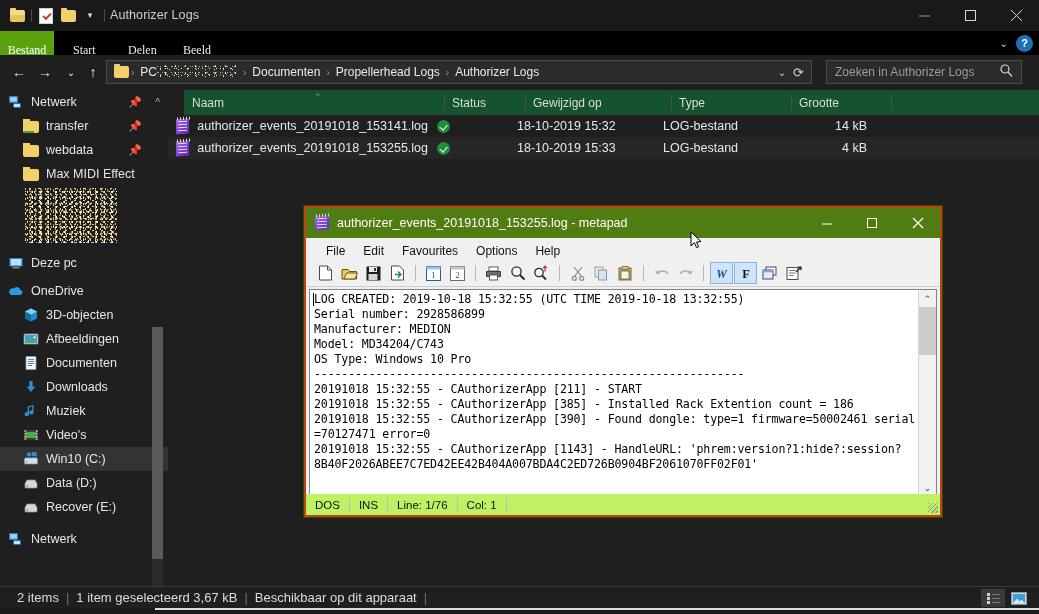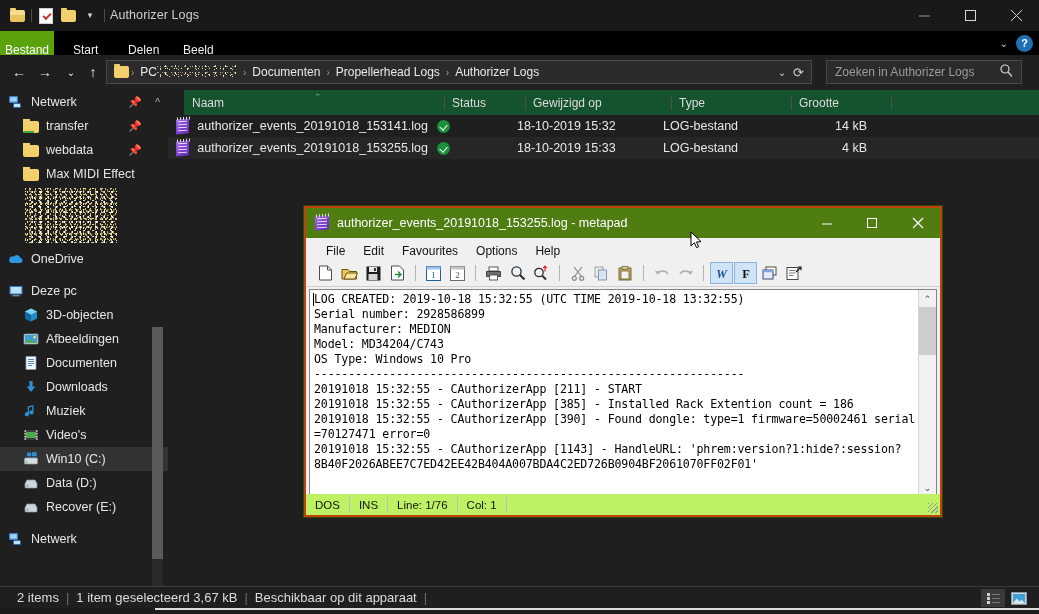--- a/index.html
+++ b/index.html
@@ -25,21 +25,21 @@
   .prop-ico{width:12px;height:14px;background:#fdfdfd;border:1px solid #cfcfcf;position:relative;}
   .prop-ico:after{content:"";position:absolute;left:3px;top:4px;width:6px;height:3px;border-left:2px solid #c33;border-bottom:2px solid #c33;transform:rotate(-45deg);}
   .qat-caret{font-size:9px;color:#d8d8d8;line-height:1;}
   .win-title{position:absolute;left:110px;top:8px;font-size:12.5px;color:#cfcfcf;letter-spacing:.1px;}
   .wincontrols{position:absolute;right:0;top:0;display:flex;height:31px;}
   .wc{width:46px;height:31px;display:flex;align-items:center;justify-content:center;color:#d5d5d5;font-size:11px;}
   .wc svg{display:block;}
 
   
   .ribbon{position:absolute;left:0;top:31px;width:1039px;height:24px;background:#000;}
-  .rtab{position:absolute;top:0;height:38px;display:flex;align-items:center;justify-content:center;font-size:12px;color:#efefef;padding:0 11px;}
+  .rtab{position:absolute;top:0;height:38px;display:flex;align-items:center;justify-content:center;font-size:12px;color:#efefef;padding:0 11px;font-family:Liberation Serif, serif;}
   .rtab.file{background:#5aa30c;color:#fff;left:0;width:54px;padding:0;}
   .ribbon-right{position:absolute;right:6px;top:0;height:24px;display:flex;align-items:center;gap:8px;}
   .help-btn{width:17px;height:17px;border-radius:50%;background:#1f6fb5;color:#fff;font-size:11px;display:flex;align-items:center;justify-content:center;font-weight:bold;}
   .ribbon-caret{color:#d0d0d0;font-size:10px;}
 
   
   .addrbar{position:absolute;left:0;top:55px;width:1039px;height:34px;background:#1f1f1f;}
   .navbtn{position:absolute;top:7px;width:22px;height:20px;display:flex;align-items:center;justify-content:center;color:#e8e8e8;font-size:14px;}
   .addrbox{position:absolute;left:106px;top:60px;width:706px;height:24px;border:1px solid #4a4a4a;background:#2b2b2b;display:flex;align-items:center;padding:0 2px;box-sizing:border-box;}
   .crumb{font-size:12px;color:#e9e9e9;padding:0 4px;white-space:nowrap;}
@@ -288,38 +288,38 @@
       </div>
 
       <div class="navrow nav-indent">
         <span class="ico fold"></span>
         <span class="lbl">Max MIDI Effect</span>
       </div>
 
 
       <div class="redact-block"></div>
 
-      <div class="navrow" style="margin-top:4px;">
-        <span class="ico">
-          <svg width="16" height="16" viewBox="0 0 16 16">
-              <path d="M3.4 12h8.8a2.5 2.5 0 0 0 .2-4.96A3.6 3.6 0 0 0 5.9 5.6 2.9 2.9 0 0 0 3.4 12z" fill="#2c9ae0"></path>
-            </svg>
-        </span>
-        <span class="lbl">OneDrive</span>
-      </div>
-
       <div class="navrow" style="margin-top:8px;">
         <span class="ico">
           <svg width="16" height="16" viewBox="0 0 16 16">
               <rect x="1.5" y="3" width="13" height="8.5" rx="0.6" fill="#3a7fc4"></rect>
               <rect x="2.6" y="4" width="10.8" height="6.5" fill="#b9e1fa"></rect>
               <rect x="4.5" y="12" width="7" height="1.4" fill="#7d8b96"></rect>
             </svg>
         </span>
         <span class="lbl">Deze pc</span>
+      </div>
+
+      <div class="navrow" style="margin-top:4px;">
+        <span class="ico">
+          <svg width="16" height="16" viewBox="0 0 16 16">
+              <path d="M3.4 12h8.8a2.5 2.5 0 0 0 .2-4.96A3.6 3.6 0 0 0 5.9 5.6 2.9 2.9 0 0 0 3.4 12z" fill="#2c9ae0"></path>
+            </svg>
+        </span>
+        <span class="lbl">OneDrive</span>
       </div>
 
       <div class="navrow nav-indent">
         <span class="ico">
           <svg width="16" height="16" viewBox="0 0 16 16">
               <path d="M8 1.5 14 4.6v6.8L8 14.5 2 11.4V4.6z" fill="#1d8ec9"></path>
               <path d="M8 1.5 14 4.6 8 7.8 2 4.6z" fill="#7fd2f0"></path>
               <path d="M8 7.8v6.7L2 11.4V4.6z" fill="#1569a0"></path>
             </svg>
         </span>

